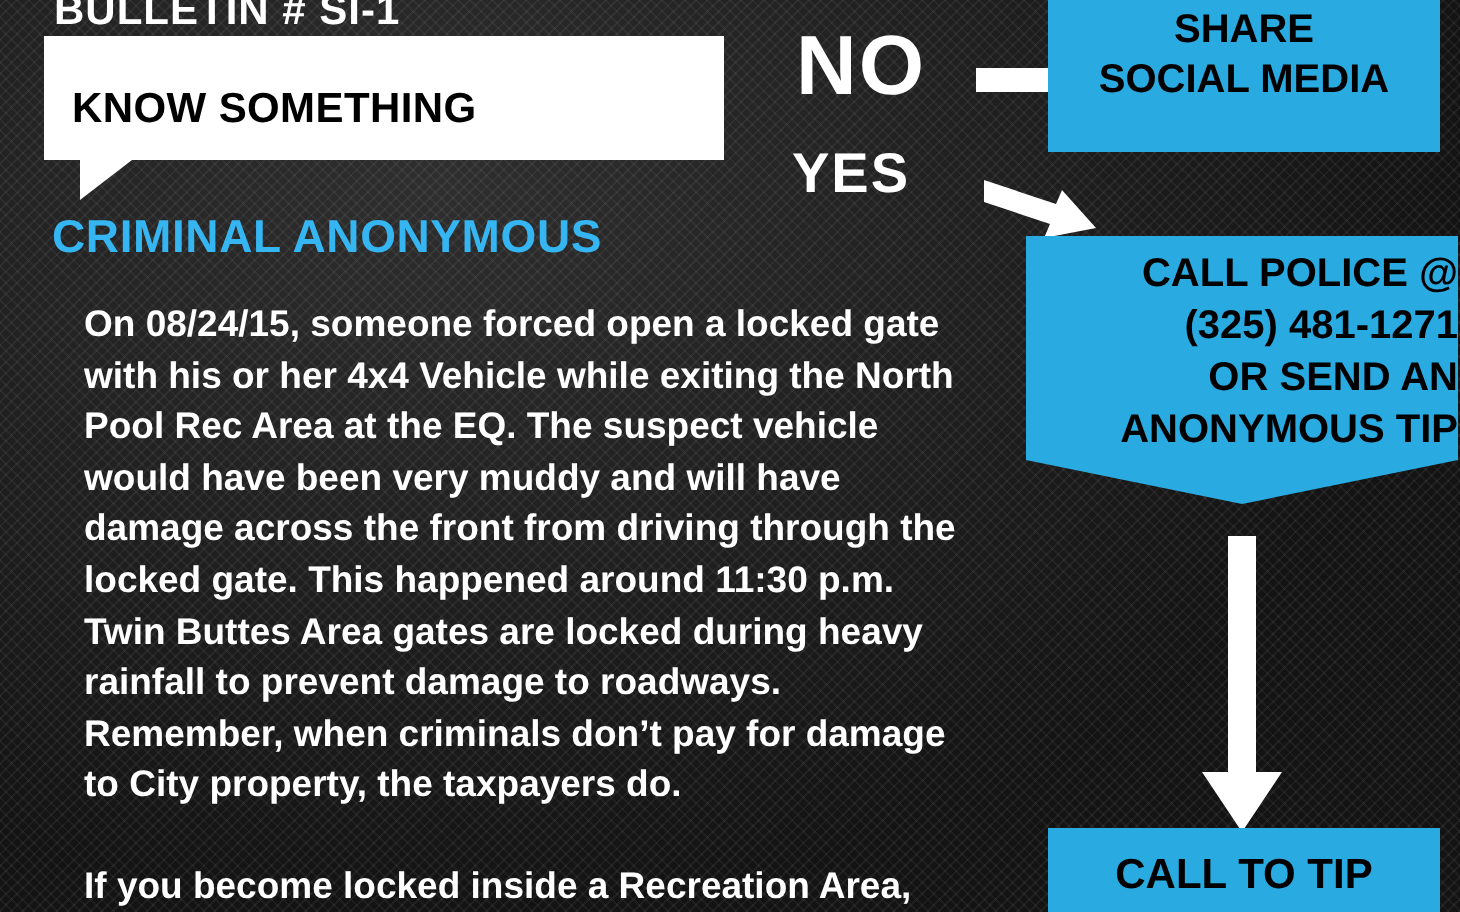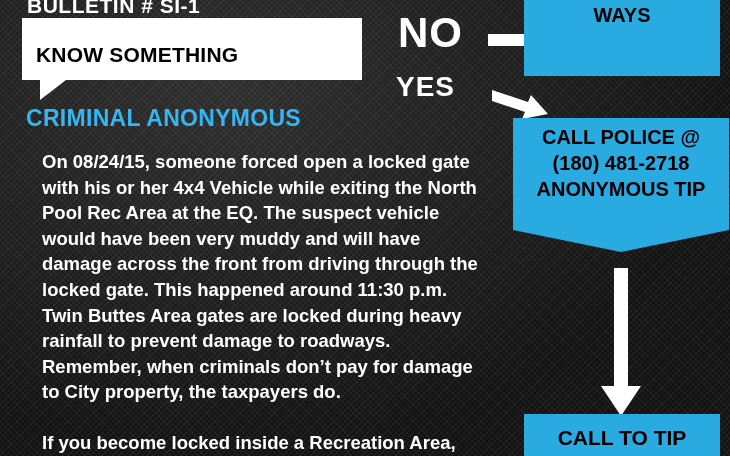--- a/index.html
+++ b/index.html
@@ -119,20 +119,21 @@
     left: 513px;
     top: 118px;
     width: 216px;
     height: 112px;
     font-size: 20px;
     line-height: 26px;
     padding-top: 6px;
   }
   #call-box .pt {
     display: block;
+    text-align: right;
   }
   .call-point {
     position: absolute;
     left: 513px;
     top: 230px;
     width: 0;
     height: 0;
     border-left: 108px solid transparent;
     border-right: 108px solid transparent;
     border-top: 22px solid #29abe2;
@@ -221,26 +222,28 @@
 
   <svg class="arrow" id="arrow-yes" viewBox="0 0 66 34">
     <polygon points="0,4 36,16 39,9 56,28 30,33 33,26 0,15" fill="#ffffff"></polygon>
   </svg>
 
   <svg class="arrow" id="arrow-down" viewBox="0 0 40 148">
     <polygon points="13,0 27,0 27,118 40,118 20,148 0,118 13,118" fill="#ffffff"></polygon>
   </svg>
 
   <div class="blue-box" id="share-box">
-    <div>WAYS</div>
+    <div>SHARE</div>
+    <div>SOCIAL MEDIA</div>
   </div>
 
   <div class="blue-box" id="call-box">
     <div class="pt">CALL POLICE @</div>
-    <div class="pt">(180) 481-2718</div>
+    <div class="pt">(325) 481-1271</div>
+    <div class="pt">OR SEND AN</div>
     <div class="pt">ANONYMOUS TIP</div>
   </div>
   <div class="call-point"></div>
 
   <div class="blue-box" id="ways-box">
     <div>CALL TO TIP</div>
   </div>
 
 </div>
 

